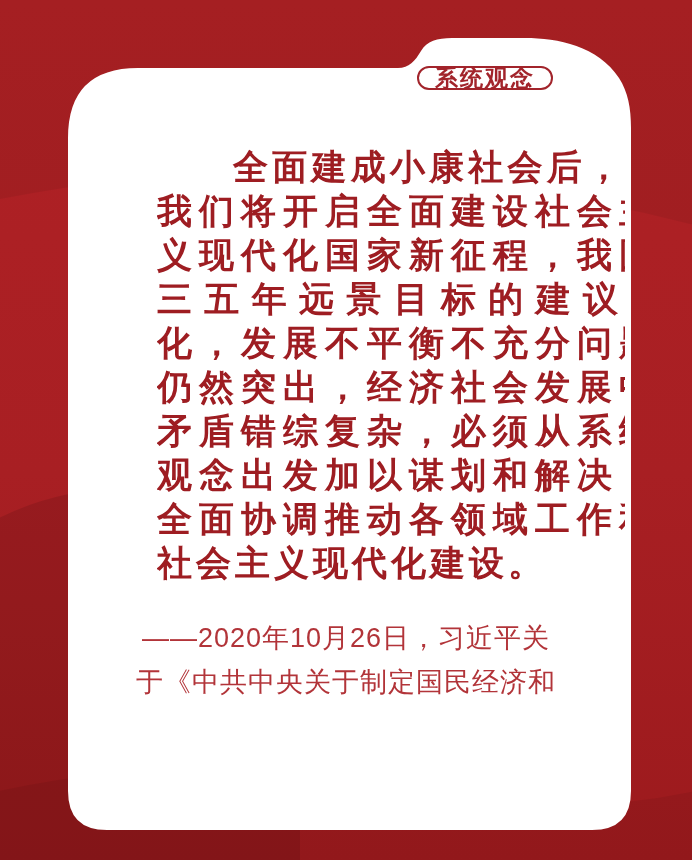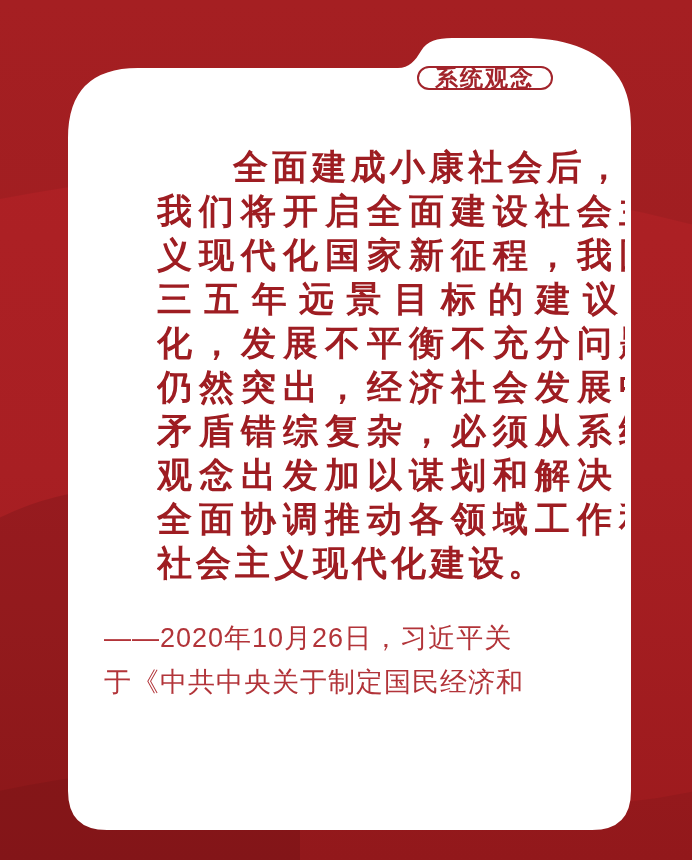--- a/index.html
+++ b/index.html
@@ -61,21 +61,21 @@
   }
   .quote .line.last {
     text-align-last: left;
     letter-spacing: 4px;
   }
   
   .attribution {
     position: absolute;
     left: 104px; top: 616px;
     width: 484px;
-    text-align: left;
+    text-align: center;
     font-size: 27px;
     line-height: 44px;
     letter-spacing: 1px;
     color: #b23439;
   }
 </style>
 </head>
 <body>
 
 <div class="stage">

